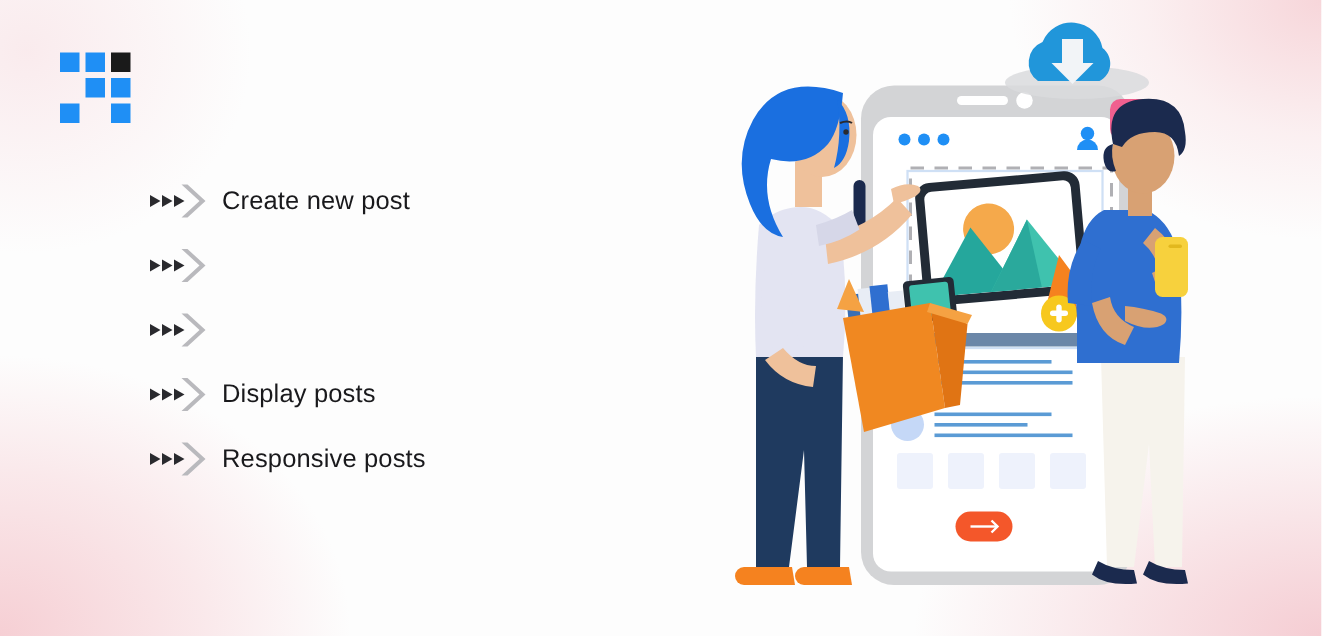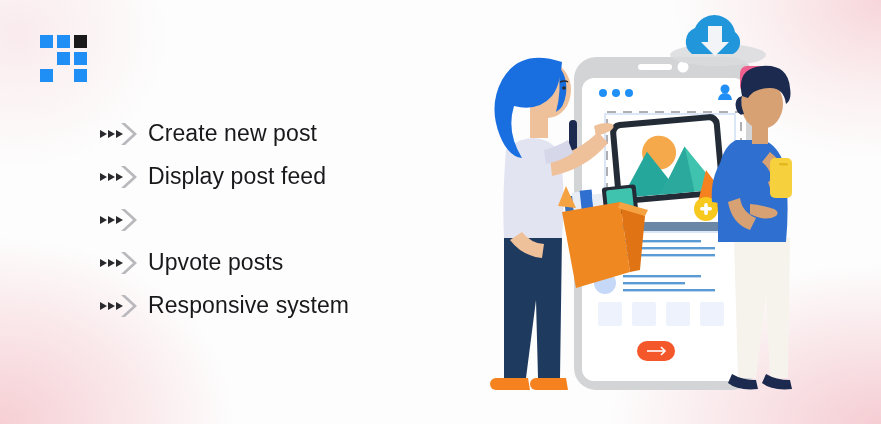--- a/index.html
+++ b/index.html
@@ -49,21 +49,21 @@
     height: 43px;
     display: flex;
     align-items: center;
   }
   .bullet-icon {
     width: 46px; height: 26px;
     flex: 0 0 46px;
     display: block;
   }
   .feature-label {
-    font-size: 23px;
+    font-size: 17px;
     color: #19191c;
     letter-spacing: 0.1px;
     white-space: nowrap;
     padding-left: 6px;
   }
 
   
   #illustration {
     position: absolute;
     left: 470px; top: 0;
@@ -98,50 +98,49 @@
       <span class="feature-label">Create new post</span>
     </div>
 
     <div class="feature-row">
       <svg class="bullet-icon" viewBox="0 0 46 26">
         <path d="M4 9 L11 13 L4 17 Z" fill="#2a2a2e"></path>
         <path d="M12 9 L19 13 L12 17 Z" fill="#2a2a2e"></path>
         <path d="M20 9 L27 13 L20 17 Z" fill="#2a2a2e"></path>
         <path d="M29 2 L41 13 L29 24 L25 24 L37 13 L25 2 Z" fill="#b9b9bd"></path>
       </svg>
-      <span class="feature-label">Display post feed</span>
-    </div>
-
-    <div class="feature-row">
-      <svg class="bullet-icon" viewBox="0 0 46 26">
-        <path d="M4 9 L11 13 L4 17 Z" fill="#2a2a2e"></path>
-        <path d="M12 9 L19 13 L12 17 Z" fill="#2a2a2e"></path>
-        <path d="M20 9 L27 13 L20 17 Z" fill="#2a2a2e"></path>
-        <path d="M29 2 L41 13 L29 24 L25 24 L37 13 L25 2 Z" fill="#b9b9bd"></path>
-      </svg>
-    </div>
-
-    <div class="feature-row">
-      <svg class="bullet-icon" viewBox="0 0 46 26">
-        <path d="M4 9 L11 13 L4 17 Z" fill="#2a2a2e"></path>
-        <path d="M12 9 L19 13 L12 17 Z" fill="#2a2a2e"></path>
-        <path d="M20 9 L27 13 L20 17 Z" fill="#2a2a2e"></path>
-        <path d="M29 2 L41 13 L29 24 L25 24 L37 13 L25 2 Z" fill="#b9b9bd"></path>
-      </svg>
-      <span class="feature-label">Upvote posts</span>
-    </div>
-
-    <div class="feature-row">
-      <svg class="bullet-icon" viewBox="0 0 46 26">
-        <path d="M4 9 L11 13 L4 17 Z" fill="#2a2a2e"></path>
-        <path d="M12 9 L19 13 L12 17 Z" fill="#2a2a2e"></path>
-        <path d="M20 9 L27 13 L20 17 Z" fill="#2a2a2e"></path>
-        <path d="M29 2 L41 13 L29 24 L25 24 L37 13 L25 2 Z" fill="#b9b9bd"></path>
-      </svg>
-      <span class="feature-label">Responsive system</span>
+    </div>
+
+    <div class="feature-row">
+      <svg class="bullet-icon" viewBox="0 0 46 26">
+        <path d="M4 9 L11 13 L4 17 Z" fill="#2a2a2e"></path>
+        <path d="M12 9 L19 13 L12 17 Z" fill="#2a2a2e"></path>
+        <path d="M20 9 L27 13 L20 17 Z" fill="#2a2a2e"></path>
+        <path d="M29 2 L41 13 L29 24 L25 24 L37 13 L25 2 Z" fill="#b9b9bd"></path>
+      </svg>
+    </div>
+
+    <div class="feature-row">
+      <svg class="bullet-icon" viewBox="0 0 46 26">
+        <path d="M4 9 L11 13 L4 17 Z" fill="#2a2a2e"></path>
+        <path d="M12 9 L19 13 L12 17 Z" fill="#2a2a2e"></path>
+        <path d="M20 9 L27 13 L20 17 Z" fill="#2a2a2e"></path>
+        <path d="M29 2 L41 13 L29 24 L25 24 L37 13 L25 2 Z" fill="#b9b9bd"></path>
+      </svg>
+      <span class="feature-label">Display posts</span>
+    </div>
+
+    <div class="feature-row">
+      <svg class="bullet-icon" viewBox="0 0 46 26">
+        <path d="M4 9 L11 13 L4 17 Z" fill="#2a2a2e"></path>
+        <path d="M12 9 L19 13 L12 17 Z" fill="#2a2a2e"></path>
+        <path d="M20 9 L27 13 L20 17 Z" fill="#2a2a2e"></path>
+        <path d="M29 2 L41 13 L29 24 L25 24 L37 13 L25 2 Z" fill="#b9b9bd"></path>
+      </svg>
+      <span class="feature-label">Responsive posts</span>
     </div>
 
 
   </div>
 
   <div id="illustration">
     <svg width="411" height="424" viewBox="0 0 411 424" xmlns="http://www.w3.org/2000/svg">
 
       <g>
         <rect x="104" y="57" width="180" height="333" rx="22" fill="#d3d4d6"></rect>

